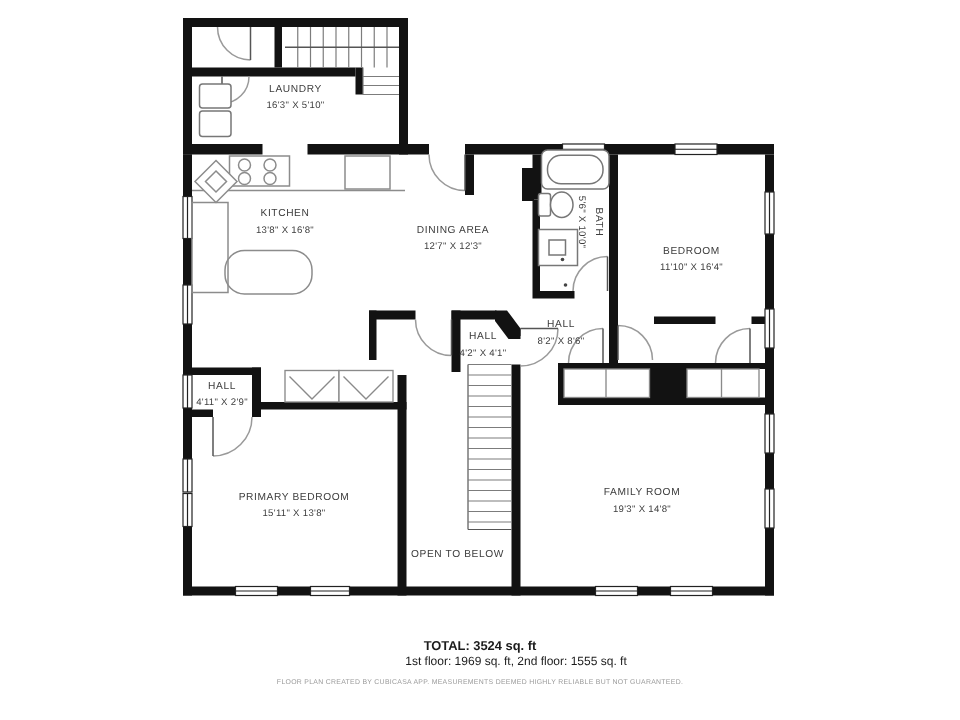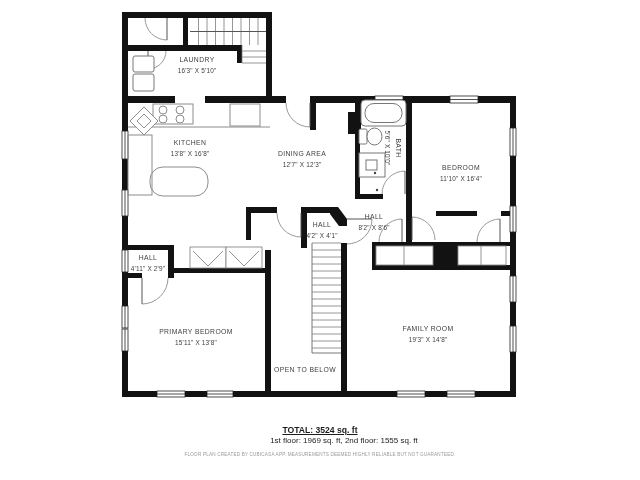--- a/index.html
+++ b/index.html
@@ -5,21 +5,21 @@
   html,body{margin:0;padding:0;background:#fff;}
   #stage{position:relative;width:640px;height:480px;background:#fff;overflow:hidden;
          font-family:"Liberation Sans","DejaVu Sans",sans-serif;}
   #plan-svg{position:absolute;left:0;top:0;}
   .rlabel{position:absolute;transform:translateX(-50%);text-align:center;color:#3d3d3d;
           white-space:nowrap;line-height:11px;}
   .rname{font-size:6.8px;letter-spacing:.4px;}
   .rdims{font-size:6.4px;letter-spacing:.2px;}
   .rot{transform:translate(-50%,-50%) rotate(90deg);}
   .footer{position:absolute;left:0;right:0;top:425px;text-align:center;color:#1c1c1c;}
-  .f-total{font-size:8.6px;font-weight:bold;line-height:11px;text-decoration:underline;}
+  .f-total{font-size:8.6px;font-weight:bold;line-height:11px;}
   .f-line{font-size:8px;line-height:9.5px;margin-left:48px;}
   .f-disclaimer{font-size:4.6px;color:#9a9a9a;letter-spacing:.2px;margin-top:6px;}
 </style>
 </head>
 <body>
 
 <div id="stage">
 
   <svg id="plan-svg" width="640" height="480" viewBox="0 0 640 480">
 

